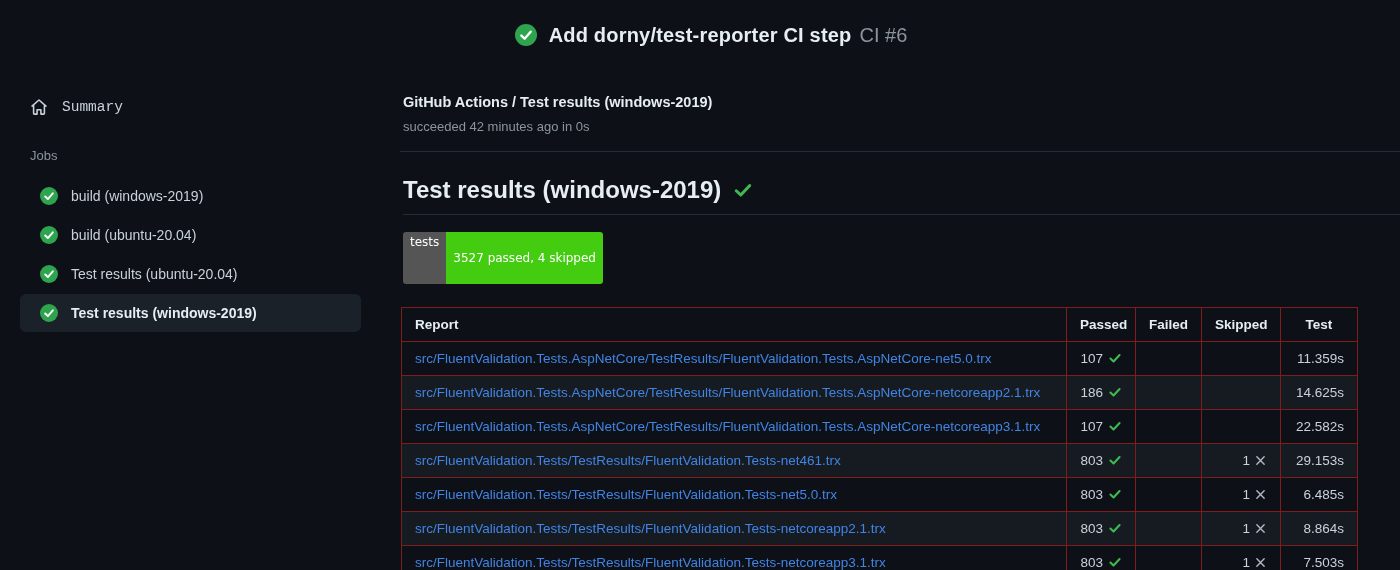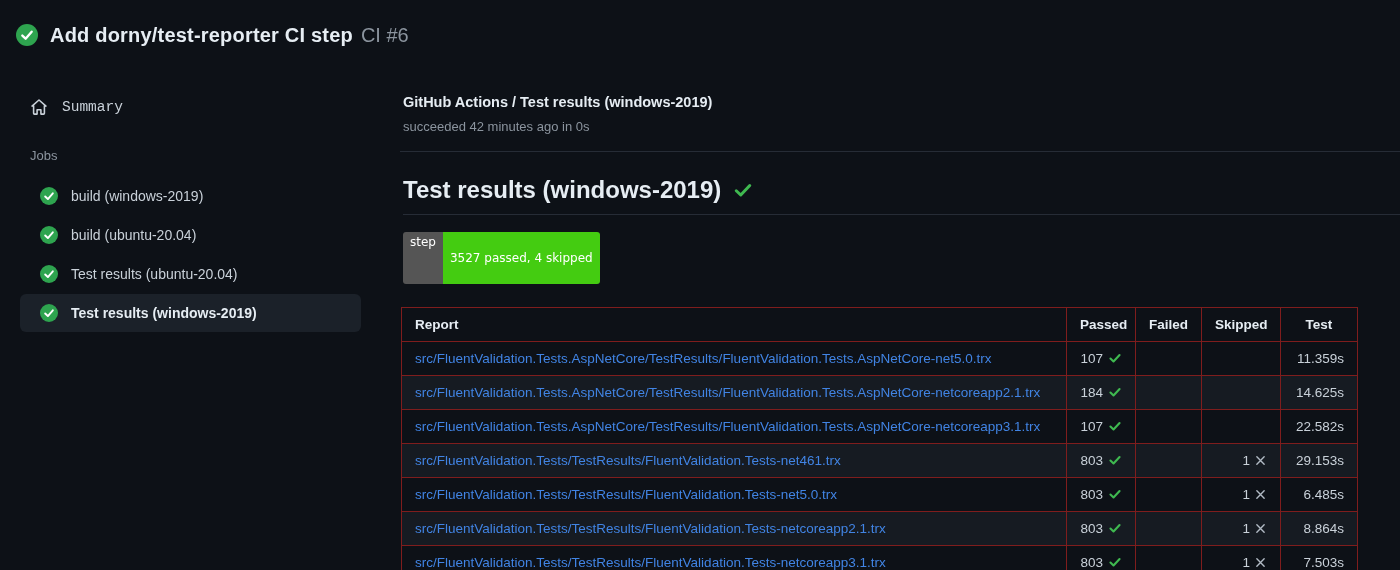--- a/index.html
+++ b/index.html
@@ -10,21 +10,22 @@
     color: #c9d1d9;
     font-family: "Liberation Sans", "DejaVu Sans", sans-serif;
     overflow: hidden;
   }
 
   
   .run-header {
     height: 70px;
     display: flex;
     align-items: center;
-    padding-left: 16px;
+    padding-left: 22px;
+    justify-content: center;
   }
   .run-header .status-circle { width: 22px; height: 22px; flex: 0 0 auto; }
   .run-title-text {
     margin-left: 12px;
     font-size: 20px;
     font-weight: 700;
     color: #e6edf3;
     letter-spacing: .2px;
   }
   .run-number {
@@ -216,21 +217,21 @@
     <hr class="divider">
 
     <h2 class="report-heading">
       <span>Test results (windows-2019)</span>
       <svg class="head-check" viewBox="0 0 16 16">
         <path d="M2.6 8.6 L6.2 12 L13.4 4.4" fill="none" stroke="#3fb950" stroke-width="2.4" stroke-linecap="round" stroke-linejoin="round"></path>
       </svg>
     </h2>
 
     <div class="badge">
-      <span class="badge-label">step</span>
+      <span class="badge-label">tests</span>
       <span class="badge-value">3527 passed, 4 skipped</span>
     </div>
 
     <table class="results">
       <colgroup>
         <col style="width:665px">
           <col style="width:69px">
           <col style="width:66px">
           <col style="width:79px">
           <col style="width:77px">
@@ -255,21 +256,21 @@
         <td class="num"><span></span></td>
         <td class="num">
           <span></span>
         </td>
         <td class="num">11.359s</td>
       </tr>
 
       <tr>
         <td class="report"><a>src/FluentValidation.Tests.AspNetCore/TestResults/FluentValidation.Tests.AspNetCore-netcoreapp2.1.trx</a></td>
         <td class="num">
-          <span>184</span><svg class="mini-check" viewBox="0 0 16 16">
+          <span>186</span><svg class="mini-check" viewBox="0 0 16 16">
                 <path d="M2.8 8.6 L6.3 11.9 L13.2 4.6" fill="none" stroke="#3fb950" stroke-width="2.4" stroke-linecap="round" stroke-linejoin="round"></path>
               </svg>
         </td>
         <td class="num"><span></span></td>
         <td class="num">
           <span></span>
         </td>
         <td class="num">14.625s</td>
       </tr>
 

